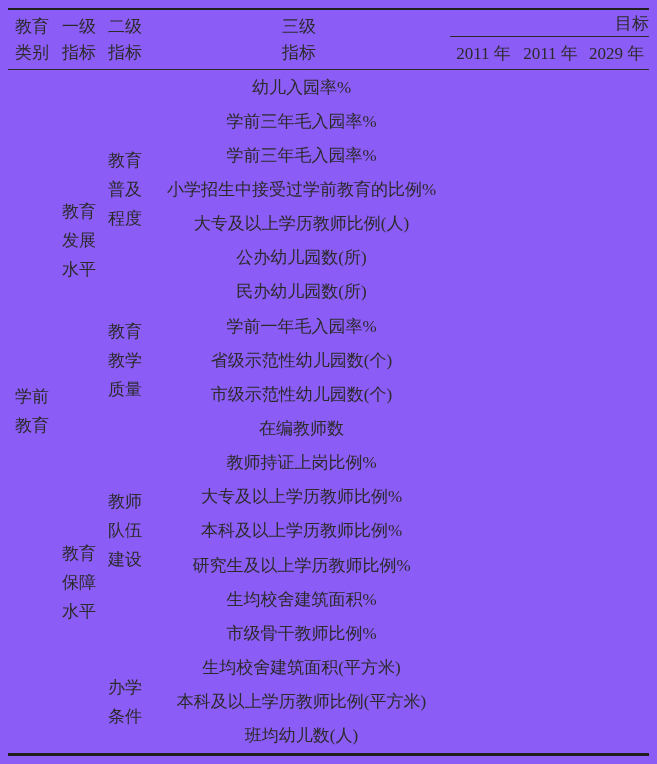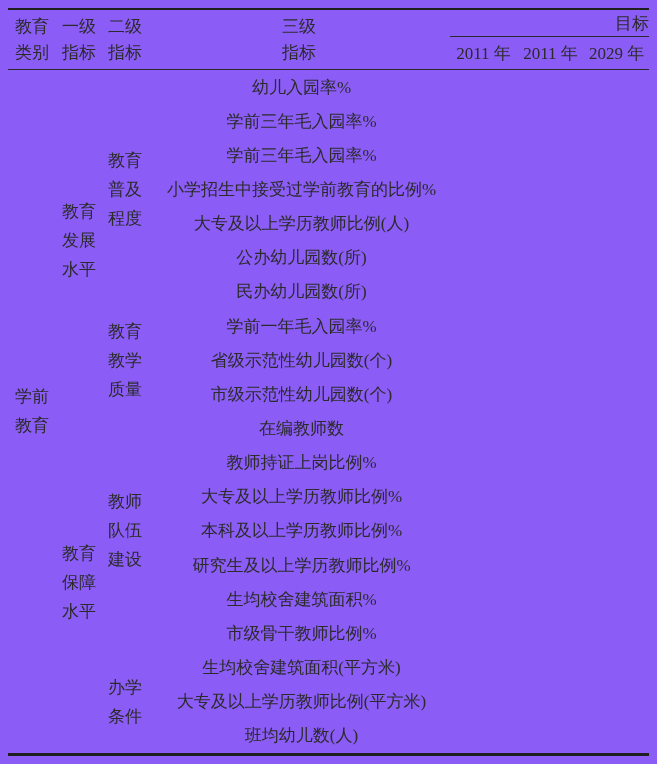--- a/index.html
+++ b/index.html
@@ -180,21 +180,21 @@
         <td class="ind">市级骨干教师比例%</td>
         <td class="tgt-empty" colspan="3"></td>
       </tr>
       <tr>
         <td class="lv2" rowspan="3">办学
 条件</td>
         <td class="ind">生均校舍建筑面积(平方米)</td>
         <td class="tgt-empty" colspan="3"></td>
       </tr>
       <tr>
-        <td class="ind">大专及以上学历教师比例(平方米)</td>
+        <td class="ind">本科及以上学历教师比例(平方米)</td>
         <td class="tgt-empty" colspan="3"></td>
       </tr>
       <tr>
         <td class="ind">班均幼儿数(人)</td>
         <td class="tgt-empty" colspan="3"></td>
       </tr>
     </tbody>
   </table>
 </div>
 

